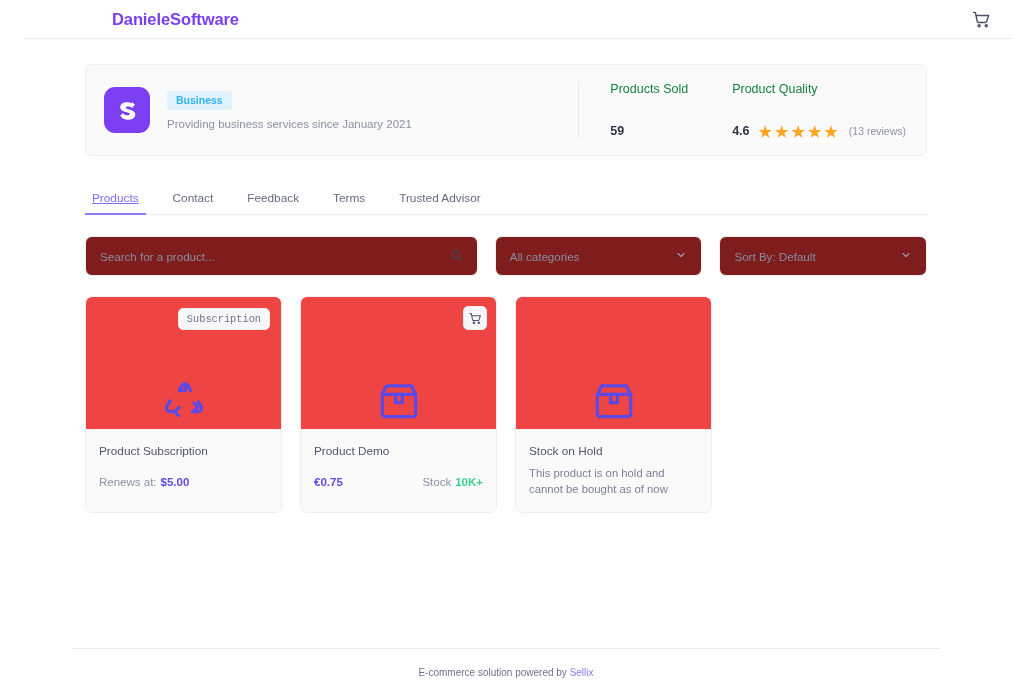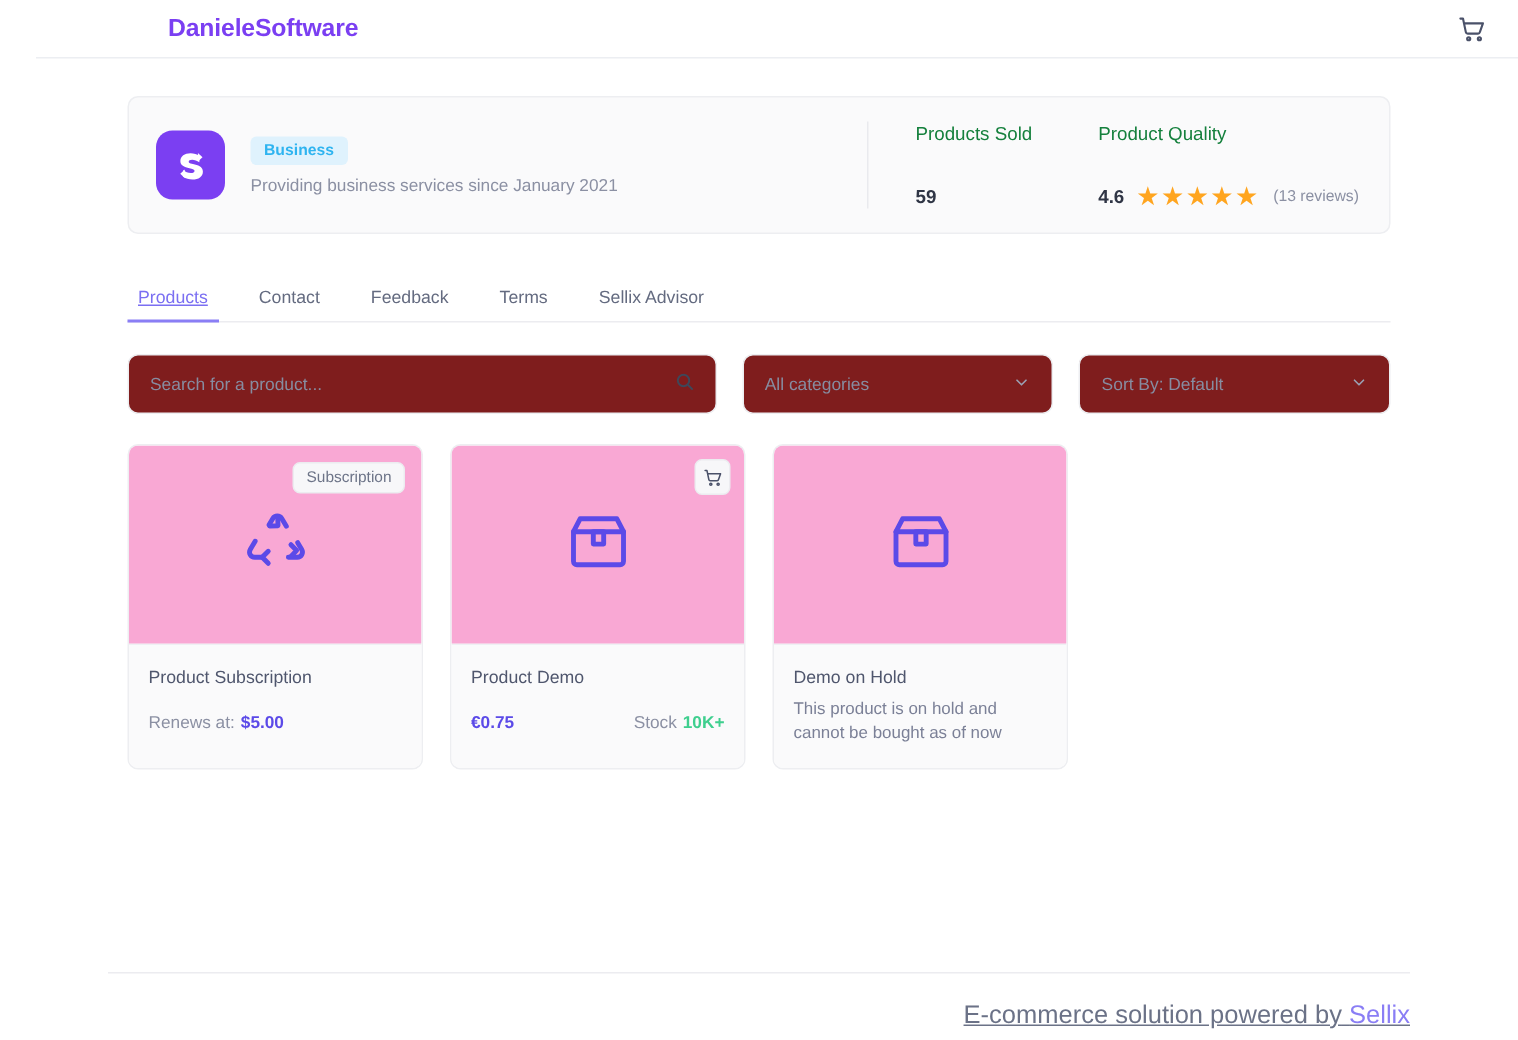--- a/index.html
+++ b/index.html
@@ -134,22 +134,23 @@
     border-radius: 7px;
     overflow: hidden;
     background: #ffffff;
     cursor: pointer;
     display: flex;
     flex-direction: column;
   }
   .pcard-top {
     position: relative;
     height: 132px;
-    display: flex; align-items: center; justify-content: center;
-    background: #f9a8d4;
+    display: flex; align-items: flex-end; justify-content: center;
+    background: #ef4444;
+    font-family: Liberation Mono, monospace;
   }
   .corner-tag {
     position: absolute;
     top: 11px; right: 11px;
     background: #f7f7f9;
     border: 1px solid #ececf0;
     border-radius: 5px;
     font-size: 10.3px;
     color: #6d7488;
     padding: 4px 8px;
@@ -189,24 +190,23 @@
     color: #7b8097;
   }
 
   
   .footer {
     position: absolute;
     left: 72px; right: 72px;
     top: 648px;
     border-top: 1px solid #ececf0;
     padding-top: 18px;
-    text-align: right;
-    font-size: 17px;
+    text-align: center;
+    font-size: 10px;
     color: #6b7287;
-    text-decoration: underline;
   }
   .footer a { color: #8a7ef5; text-decoration: none; }
 </style>
 </head>
 <body>
 
 <div class="topbar">
   <div class="brand">DanieleSoftware</div>
   <div class="topbar-spacer"></div>
   <div class="cart-top">
@@ -254,21 +254,21 @@
         <span class="reviews">(13 reviews)</span>
       </div>
     </div>
   </div>
 
   <div class="tabs" id="tabs-container">
       <div class="tab active">Products</div>
       <div class="tab">Contact</div>
       <div class="tab">Feedback</div>
       <div class="tab">Terms</div>
-      <div class="tab">Sellix Advisor</div>
+      <div class="tab">Trusted Advisor</div>
     </div>
 
   <div class="filters">
     <div class="field search">
       <span>Search for a product...</span>
       <span class="fspacer"></span>
       <span>
         <svg width="13" height="13" viewBox="0 0 24 24" fill="none" stroke="#3f4759" stroke-width="2.4" stroke-linecap="round">
           <circle cx="10.5" cy="10.5" r="7"></circle>
             <path d="M16 16l5 5"></path>
@@ -345,21 +345,21 @@
       </div>
       <div class="pcard">
         <div class="pcard-top">
           <span><svg width="46" height="46" viewBox="0 0 24 24" fill="none" stroke="#5b4ae8" stroke-width="1.7" stroke-linecap="round" stroke-linejoin="round">
               <path d="M3.3 8.6h17.4v10.3a1.2 1.2 0 0 1-1.2 1.2H4.5a1.2 1.2 0 0 1-1.2-1.2z"></path>
               <path d="M3.3 8.6 5.6 4.1h12.8l2.3 4.5"></path>
               <path d="M10.2 8.6h3.6v4.3h-3.6z"></path>
             </svg></span>
         </div>
         <div class="pcard-body">
-          <div class="pname">Demo on Hold</div>
+          <div class="pname">Stock on Hold</div>
           <div class="pdesc">This product is on hold and cannot be bought as of now</div>
         </div>
       </div>
     </div>
 </div>
 
 <div class="footer">
   <span>E-commerce solution powered by</span>
   <a href="#">Sellix</a>
 </div>

